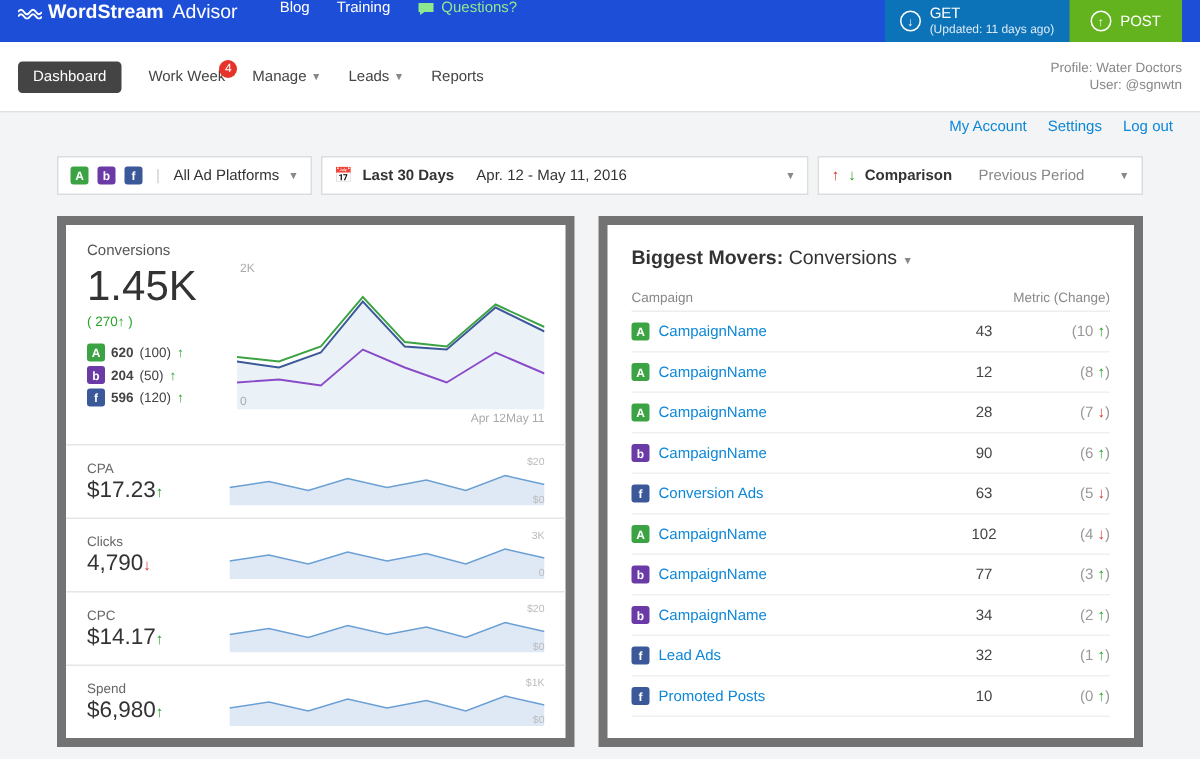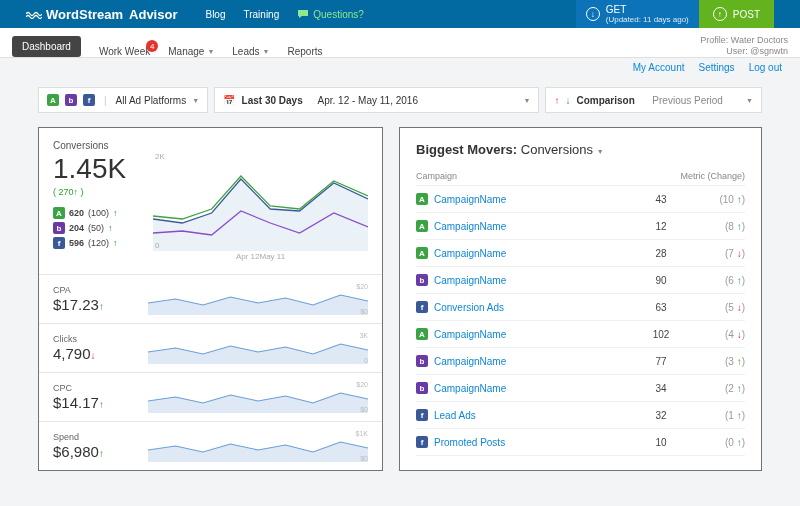--- a/index.html
+++ b/index.html
@@ -1,54 +1,54 @@
 <!DOCTYPE html>
 <html><head>
 <meta charset="utf-8">
 <style>
 *{margin:0;padding:0;box-sizing:border-box;font-family:-apple-system,BlinkMacSystemFont,"Segoe UI",Arial,sans-serif}
 body{background:#f2f4f5;font-size:11px;color:#333}
-.hdr{background:#0369a1;height:28px;display:flex;align-items:center;padding:0 26px;color:#fff}
+.hdr{background:#1d4ed8;height:28px;display:flex;align-items:flex-start;padding:0 12px;color:#fff}
 .logo{font-size:13px;font-weight:600;display:flex;align-items:center;gap:4px}
-.logo-thin{font-weight:700;margin-left:2px}
+.logo-thin{font-weight:400;margin-left:2px}
 .hdr-links{display:flex;gap:18px;margin-left:28px;font-size:10px}
 .hdr-links a{color:#fff;text-decoration:none}
 .q-link{color:#8ee88e!important;display:flex;align-items:center;gap:4px}
 .hdr-right{margin-left:auto;display:flex;align-items:stretch;height:28px}
 .btn-get{background:#0d73b8;display:flex;align-items:center;gap:6px;padding:0 10px;font-size:10px;cursor:pointer}
 .btn-post{background:#63b31e;display:flex;align-items:center;gap:6px;padding:0 14px;font-size:10px;cursor:pointer}
 .circ-icon{width:14px;height:14px;border:1.5px solid #fff;border-radius:50%;display:flex;align-items:center;justify-content:center;font-size:8px}
 .sub{font-size:8px;opacity:.85}
-.nav{background:#fff;height:30px;display:flex;align-items:flex-end;padding:0 12px;border-bottom:1px solid #e0e0e0}
+.nav{background:#fff;height:47px;display:flex;align-items:center;padding:0 12px;border-bottom:1px solid #e0e0e0}
 .nav-btn{background:#444;color:#fff;padding:5px 10px;border-radius:3px;font-size:10px;font-weight:500;cursor:pointer}
 .nav-item{margin-left:18px;font-size:10px;color:#444;cursor:pointer;display:flex;align-items:center;gap:3px;position:relative}
 .badge{position:absolute;top:-6px;right:-8px;background:#e6332a;color:#fff;border-radius:50%;width:12px;height:12px;font-size:8px;display:flex;align-items:center;justify-content:center}
 .caret{font-size:7px;color:#888}
 .acct{margin-left:auto;font-size:9px;color:#888;text-align:right;line-height:1.2}
 .acct-links{display:flex;gap:14px;justify-content:flex-end;padding:4px 18px;font-size:10px}
 .acct-links a{color:#0e87d8;text-decoration:none}
 .filters{display:flex;gap:6px;padding:10px 38px 14px;align-items:center}
 .fbox{background:#fff;border:1px solid #ddd;height:26px;display:flex;align-items:center;padding:0 8px;font-size:10px;gap:6px;cursor:pointer}
 .chip{width:12px;height:12px;border-radius:2px;display:inline-flex;align-items:center;justify-content:center;color:#fff;font-size:8px;font-weight:700}
 .chip-g{background:#3ba343}.chip-b{background:#6a3aa7}.chip-f{background:#3b5998}
 .sep{color:#ccc;margin:0 3px}
 .main{display:flex;gap:16px;padding:0 38px 20px}
 .left{width:345px}
 .right{flex:1}
-.card{background:#fff;border:1px solid #737373}
+.card{background:#fff;border:6px solid #737373}
 .conv-card{padding:12px 14px}
 .conv-lbl{font-size:10px;color:#555}
 .conv-val{font-size:28px;font-weight:400;color:#333;margin-top:2px}
 .conv-prev{font-size:9px;color:#888;margin-top:2px}
 .up{color:#2aa52a}.dn{color:#d9342b}
 .legend{margin-top:10px;font-size:9px;color:#444}
 .legend div{display:flex;align-items:center;gap:4px;margin-bottom:3px}
 .chart-wrap{position:relative;height:110px;margin:-100px 0 0 100px}
 .chart-top{display:flex;justify-content:flex-start;font-size:8px;color:#aaa;padding:0 2px}
-.chart-bot{display:flex;justify-content:center;font-size:8px;color:#aaa;margin-top:2px}
+.chart-bot{display:flex;justify-content:flex-end;font-size:8px;color:#aaa;margin-top:2px}
 .mini{border-top:1px solid #e6e6e6;padding:8px 14px;display:flex;align-items:center}
 .mini-l{width:95px}
 .mini-lbl{font-size:9px;color:#666}
 .mini-val{font-size:15px;color:#333;margin-top:1px}
 .mini-chart{flex:1;height:32px;position:relative}
 .mini-y{position:absolute;right:0;font-size:7px;color:#bbb}
 .big-card{padding:14px 16px}
 .big-title{font-size:13px;color:#333;margin-bottom:10px}
 .big-title b{font-weight:600}
 .tbl-hdr{display:flex;font-size:9px;color:#888;padding:4px 0;border-bottom:1px solid #eee}

